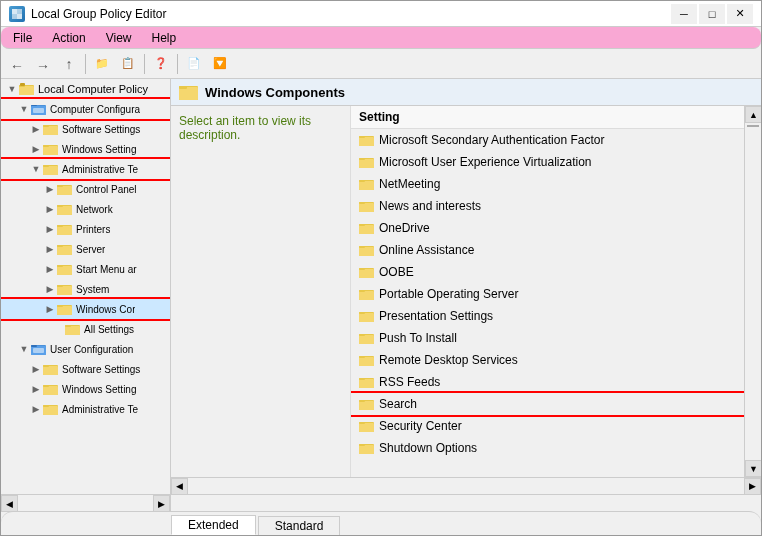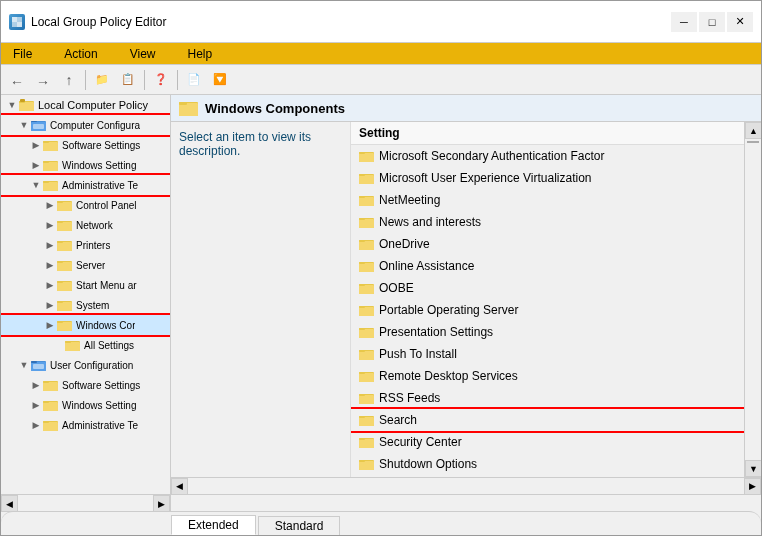--- a/index.html
+++ b/index.html
@@ -14,21 +14,21 @@
     .window {
       width: 762px;
       height: 536px;
       background: #f0f0f0;
       border: 1px solid #999;
       display: flex;
       flex-direction: column;
     }
     .title-bar {
       background: #fff;
-      height: 42px;
+      height: 26px;
       display: flex;
       align-items: center;
       padding: 0 8px;
       border-bottom: 1px solid #ccc;
       justify-content: space-between;
     }
     .title-bar-left {
       display: flex;
       align-items: center;
       gap: 6px;
@@ -56,26 +56,27 @@
       background: #f0f0f0;
       border: none;
       cursor: pointer;
       display: flex;
       align-items: center;
       justify-content: center;
       font-size: 11px;
     }
     .menu-bar {
       height: 22px;
-      background: #eab308;
+      background: #f9a8d4;
       display: flex;
       align-items: center;
       padding: 0 4px;
       border-bottom: 1px solid #ccc;
-      gap: 16px;
+      gap: 4px;
+      border-radius: 8px;
     }
     .menu-item {
       padding: 2px 8px;
       cursor: pointer;
       font-size: 12px;
     }
     .toolbar {
       height: 30px;
       background: #f0f0f0;
       border-bottom: 1px solid #ccc;
@@ -168,21 +169,21 @@
     .content-body {
       display: flex;
       flex: 1;
       overflow: hidden;
     }
     .description-panel {
       width: 180px;
       min-width: 180px;
       padding: 8px;
       font-size: 12px;
-      color: #0c4a6e;
+      color: #4d7c0f;
       border-right: 1px solid #ddd;
     }
     .settings-panel {
       flex: 1;
       overflow: hidden;
       display: flex;
       flex-direction: column;
     }
     .settings-header {
       padding: 4px 8px;

